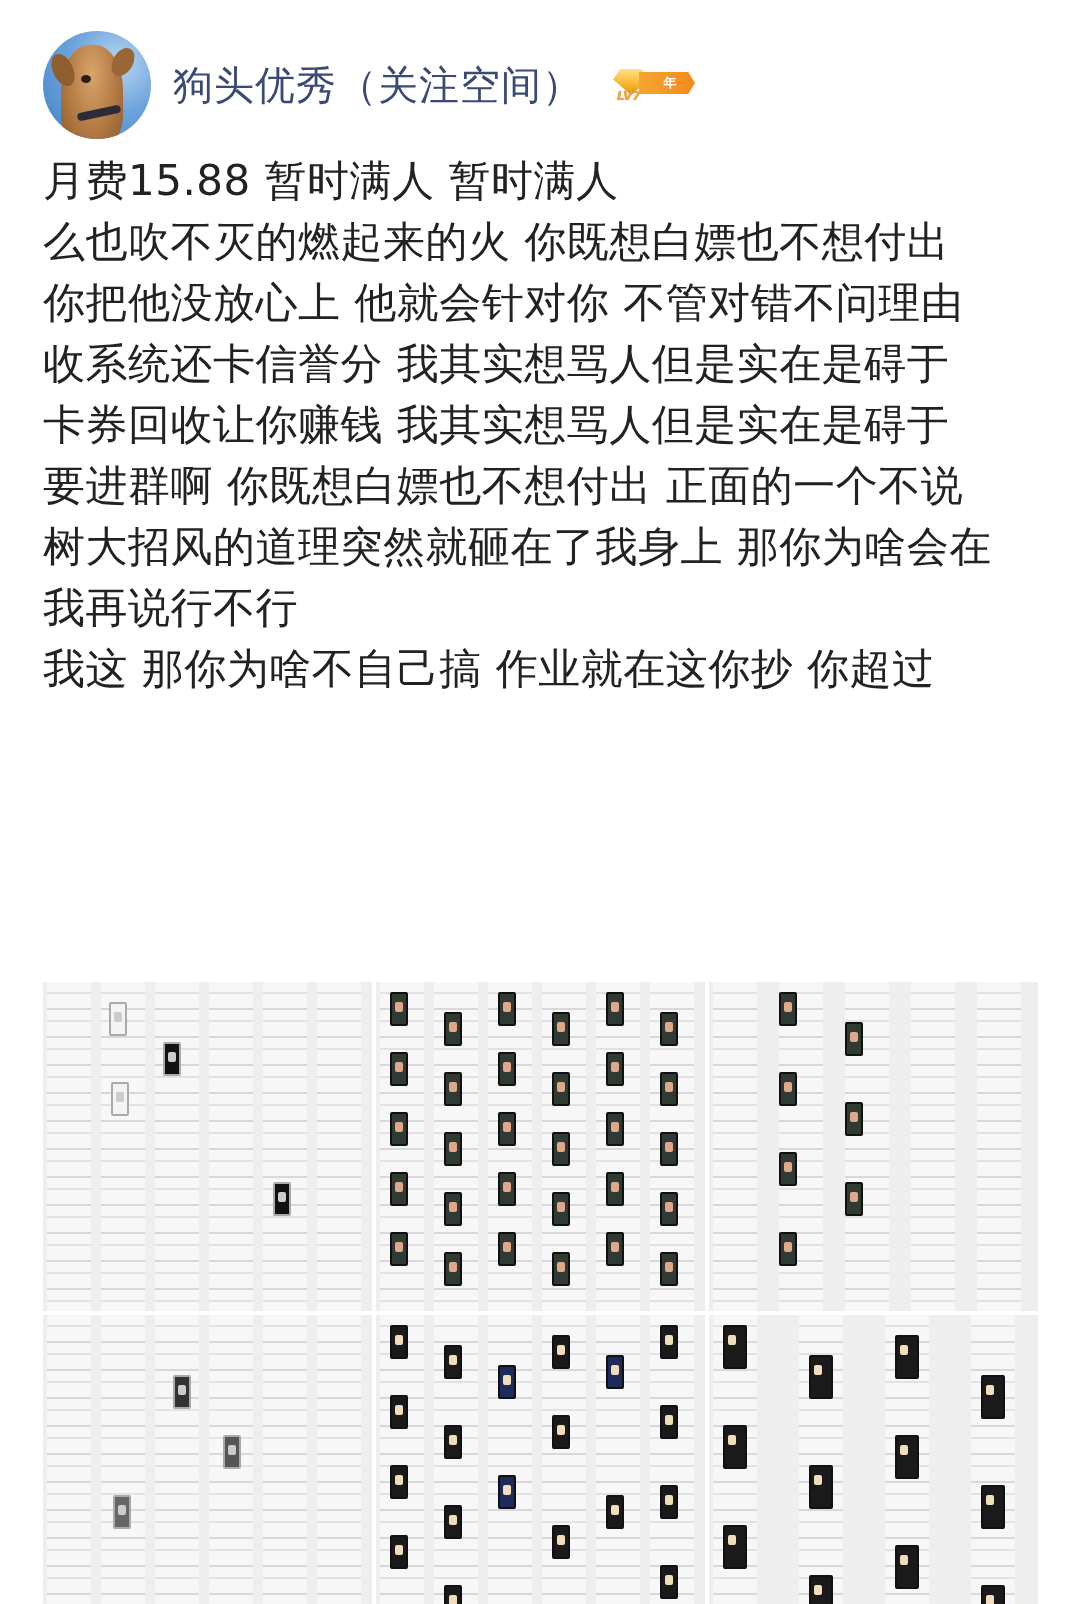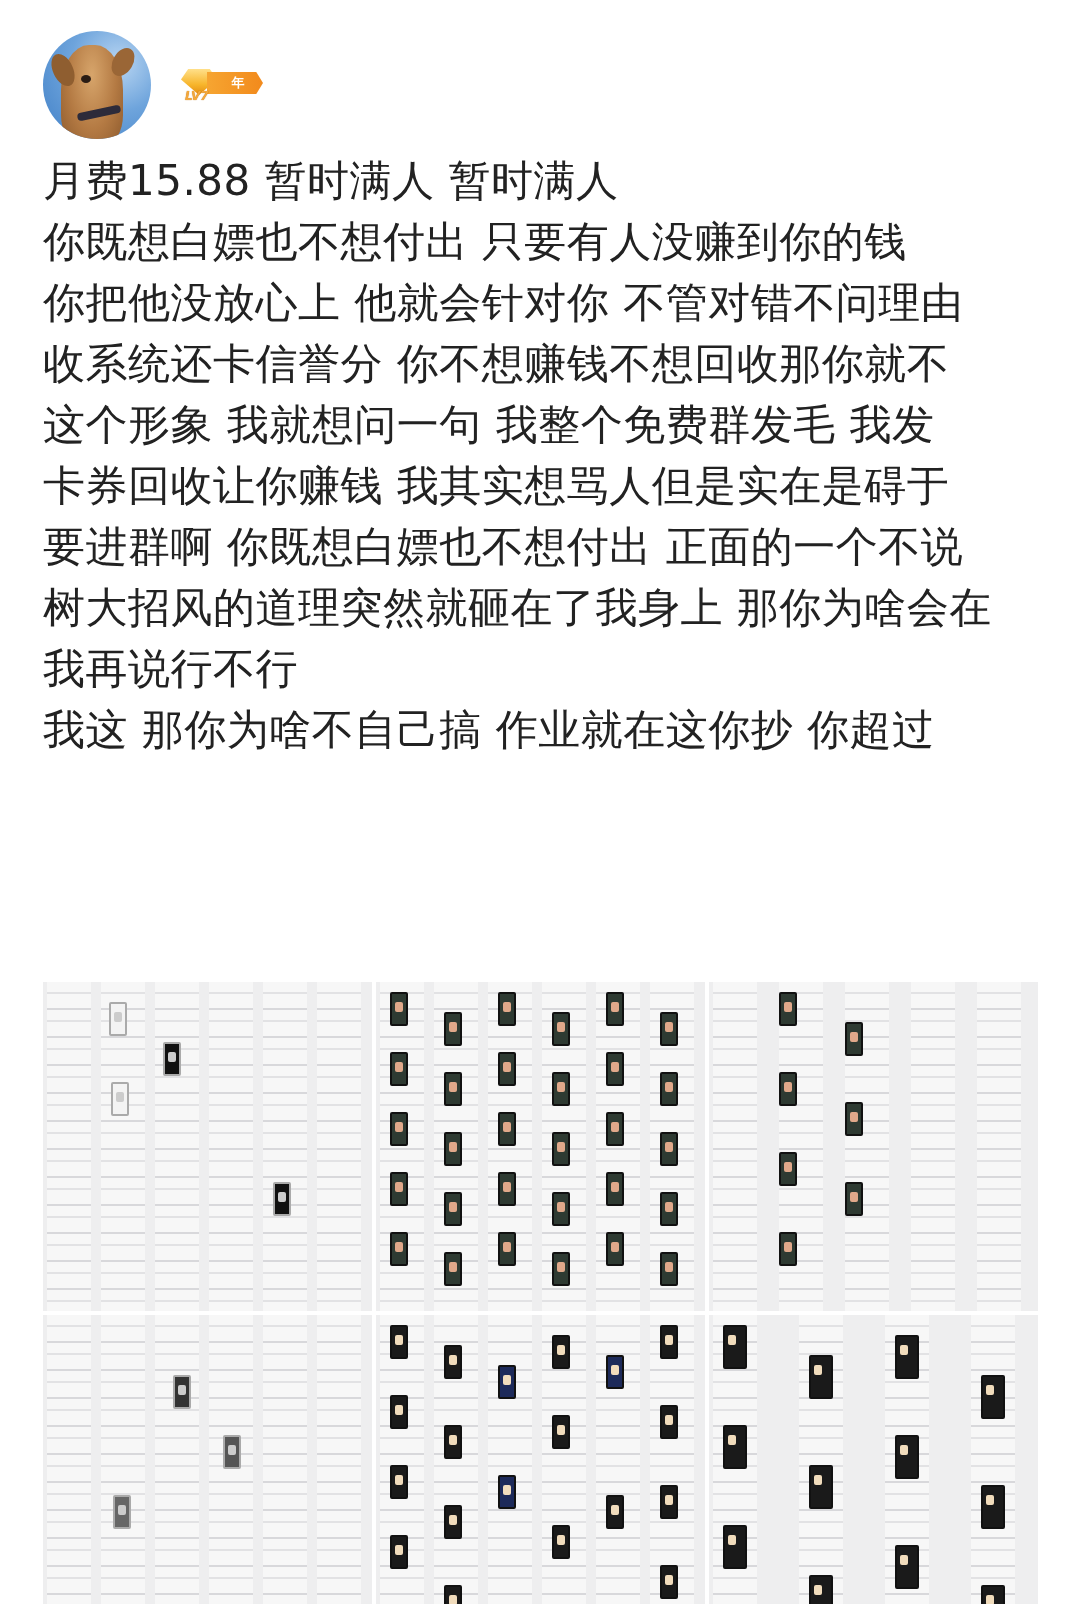--- a/index.html
+++ b/index.html
@@ -69,33 +69,33 @@
 <body>
 
 <div class="header">
   <div class="avatar">
     <div class="dog-body"></div>
     <div class="ear-l"></div>
     <div class="ear-r"></div>
     <div class="nose"></div>
     <div class="collar"></div>
   </div>
+  <div class="name">狗头优秀（关注空间）</div>
   <div class="badge">
     <div class="gem"></div>
     <div class="year">年</div>
     <div class="lv">LV7</div>
   </div>
 </div>
 
 <div class="post">
   <div class="line">月费15.88 暂时满人 暂时满人</div>
-  <div class="line">你既想白嫖也不想付出 只要有人没赚到你的钱</div>
+  <div class="line">么也吹不灭的燃起来的火 你既想白嫖也不想付出</div>
   <div class="line">你把他没放心上 他就会针对你 不管对错不问理由</div>
-  <div class="line">收系统还卡信誉分 你不想赚钱不想回收那你就不</div>
-  <div class="line">这个形象 我就想问一句 我整个免费群发毛 我发</div>
+  <div class="line">收系统还卡信誉分 我其实想骂人但是实在是碍于</div>
   <div class="line">卡券回收让你赚钱 我其实想骂人但是实在是碍于</div>
   <div class="line">要进群啊 你既想白嫖也不想付出 正面的一个不说</div>
   <div class="line">树大招风的道理突然就砸在了我身上 那你为啥会在</div>
   <div class="line">我再说行不行</div>
   <div class="line">我这 那你为啥不自己搞 作业就在这你抄 你超过</div>
 </div>
 
 <div class="grid">
   <div class="tile light" title="群聊截图拼图1">
     <div class="col" style="left:4px"></div>

